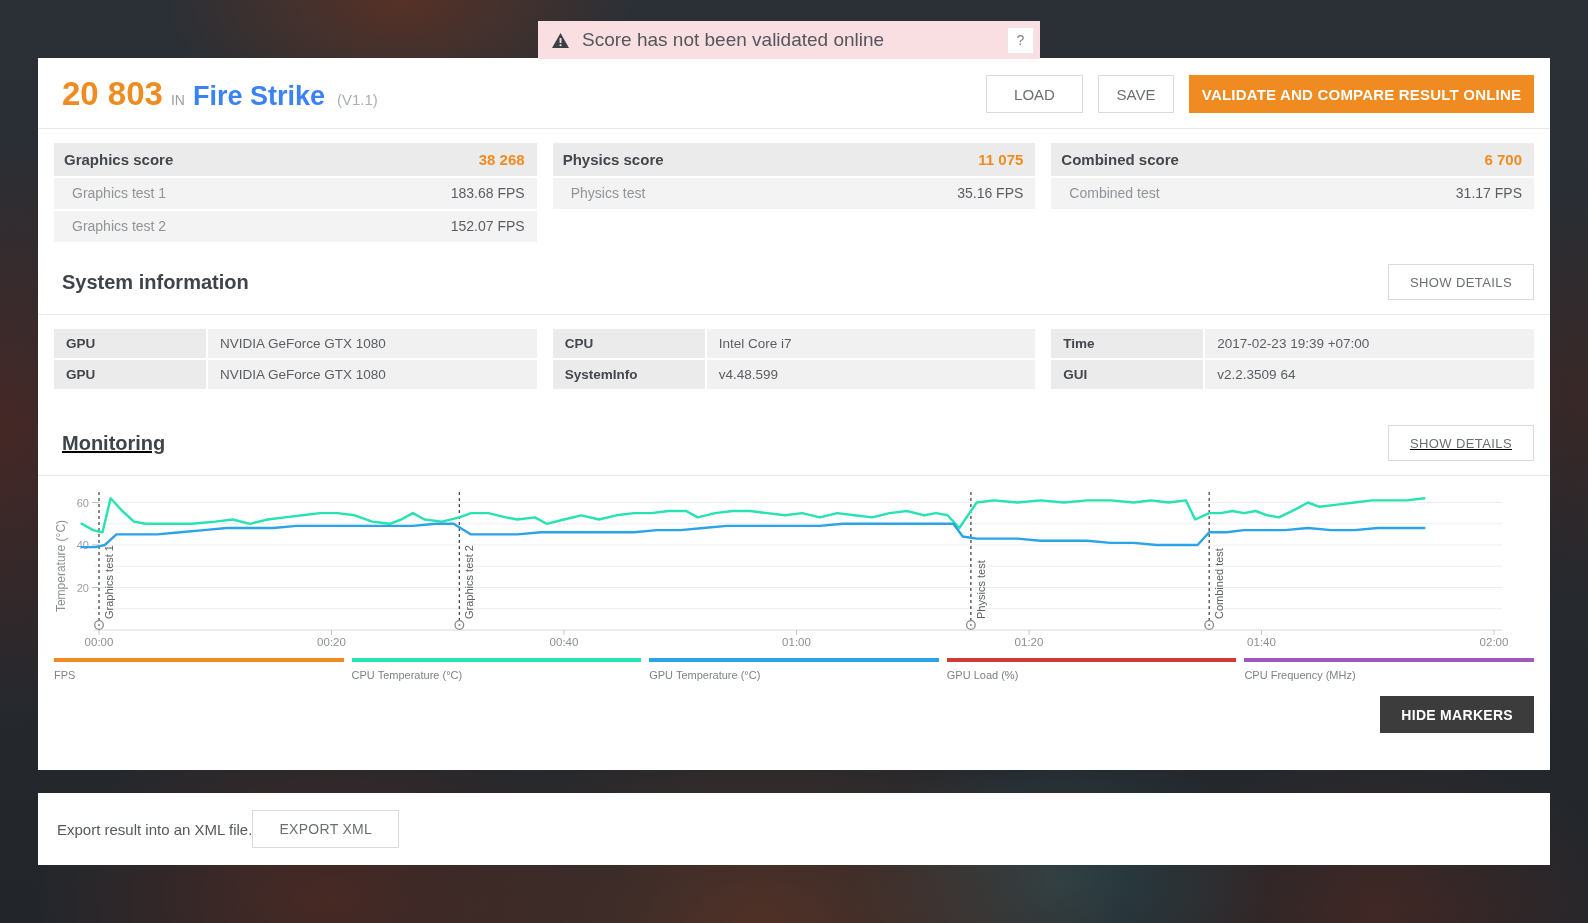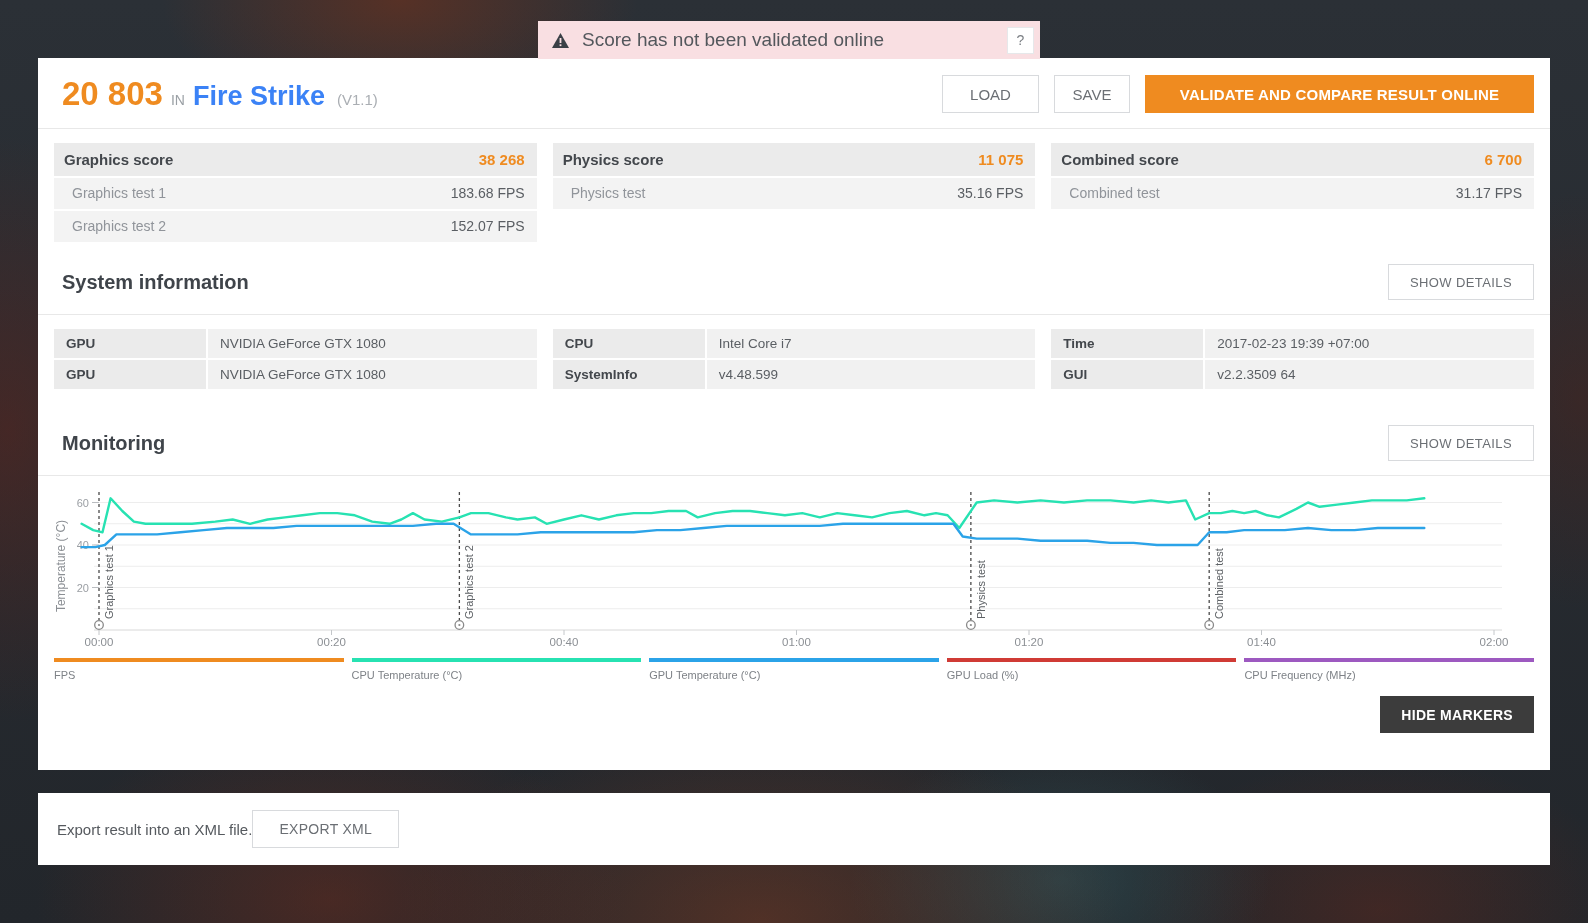--- a/index.html
+++ b/index.html
@@ -42,35 +42,35 @@
   .in-label  { font-size:14px; color:#9ba0a5; margin:0 8px; }
   .bench-name{ font-size:27px; font-weight:700; color:#3b82f6; }
   .bench-ver { font-size:15px; color:#aaaeb3; margin-left:12px; }
   .hdr-btns  { margin-left:auto; display:flex; gap:15px; }
   .btn {
     height:38px; background:#fff; border:1px solid #d8dadd; color:#6b6f74;
     font-size:15px; font-family:inherit; display:flex; align-items:center; justify-content:center;
     cursor:pointer; white-space:nowrap;
   }
   .btn-load { width:97px; } .btn-save { width:76px; }
-  .btn-validate { background:#ef8b20; border:none; color:#fff; font-weight:700; width:389px; letter-spacing:.2px; }
+  .btn-validate { background:#ef8b20; border:none; color:#fff; font-weight:700; width:345px; letter-spacing:.2px; }
 
   
   .scores-grid { display:grid; grid-template-columns:1fr 1fr 1fr; gap:16px; margin:14px 16px 0; align-items:start; }
   .score-head { display:flex; justify-content:space-between; align-items:center; background:#ebebeb; padding:8px 12px 8px 10px; }
   .score-head .st { font-size:15px; font-weight:700; color:#43474c; }
   .score-head .sv { font-size:15px; font-weight:700; color:#ef8b20; }
   .score-row { display:flex; justify-content:space-between; background:#f3f3f3; margin-top:2px; padding:7px 12px 8px 18px; }
   .score-row .rl { font-size:14px; color:#90949a; }
   .score-row .rv { font-size:14px; color:#5a5e63; }
 
   
   .section-head { display:flex; align-items:center; justify-content:space-between;
                   padding:22px 16px 14px; border-bottom:1px solid #e8e8e8; }
-  .section-head.monitoring { padding-top:34px; }
+  .section-head.monitoring { padding-top:34px;text-decoration:underline; }
   .section-head h2 { font-size:20px; font-weight:700; color:#3f444a; padding-left:8px; }
   .btn-details { height:36px; padding:0 21px; font-size:13px; letter-spacing:.4px; }
 
   
   .info-grid { display:grid; grid-template-columns:1fr 1fr 1fr; gap:16px; margin:14px 16px 0; }
   .info-row { display:flex; gap:2px; margin-bottom:2px;border-radius:13px; }
   .info-label { width:152px; background:#ebebeb; padding:7px 12px; font-weight:700; font-size:13.5px; color:#43474c; }
   .info-value { flex:1; background:#f1f1f1; padding:7px 12px; font-size:13.5px; color:#5a5e63; }
 
   

